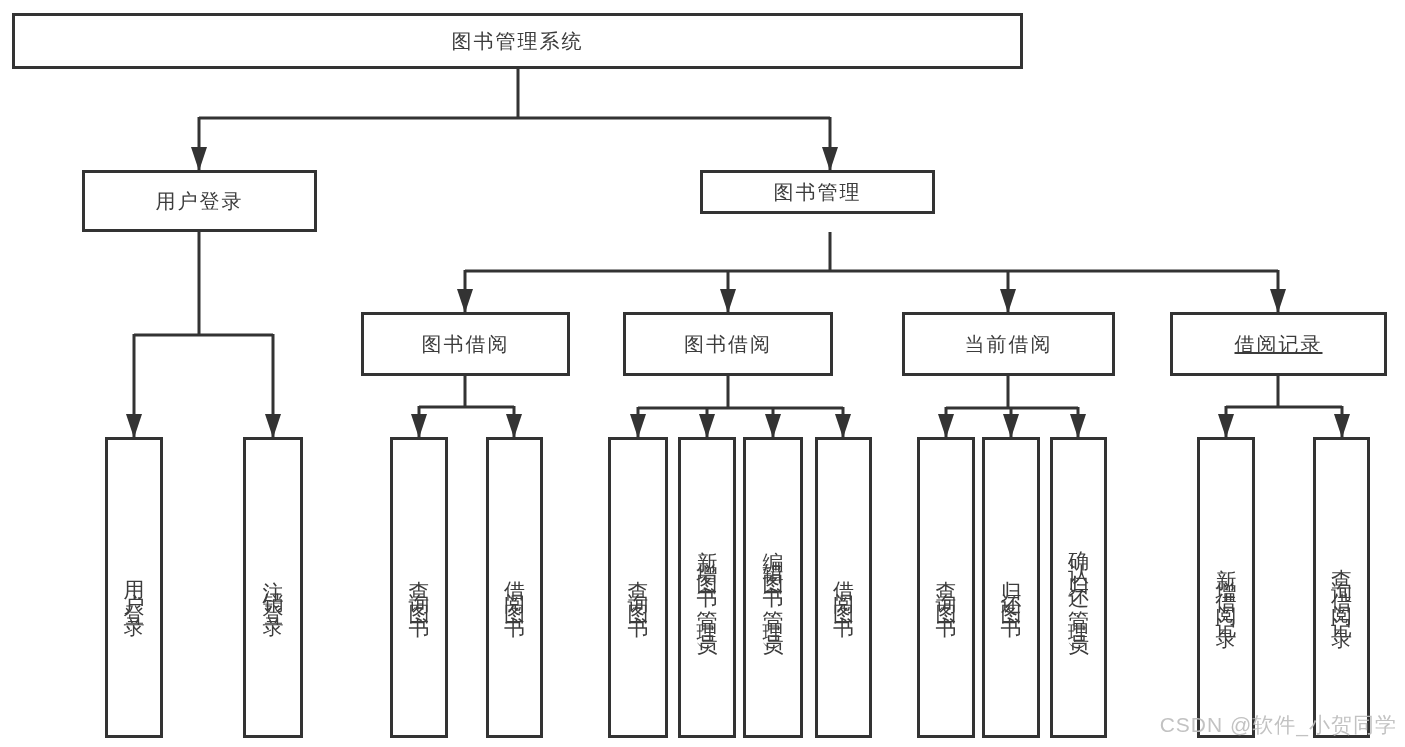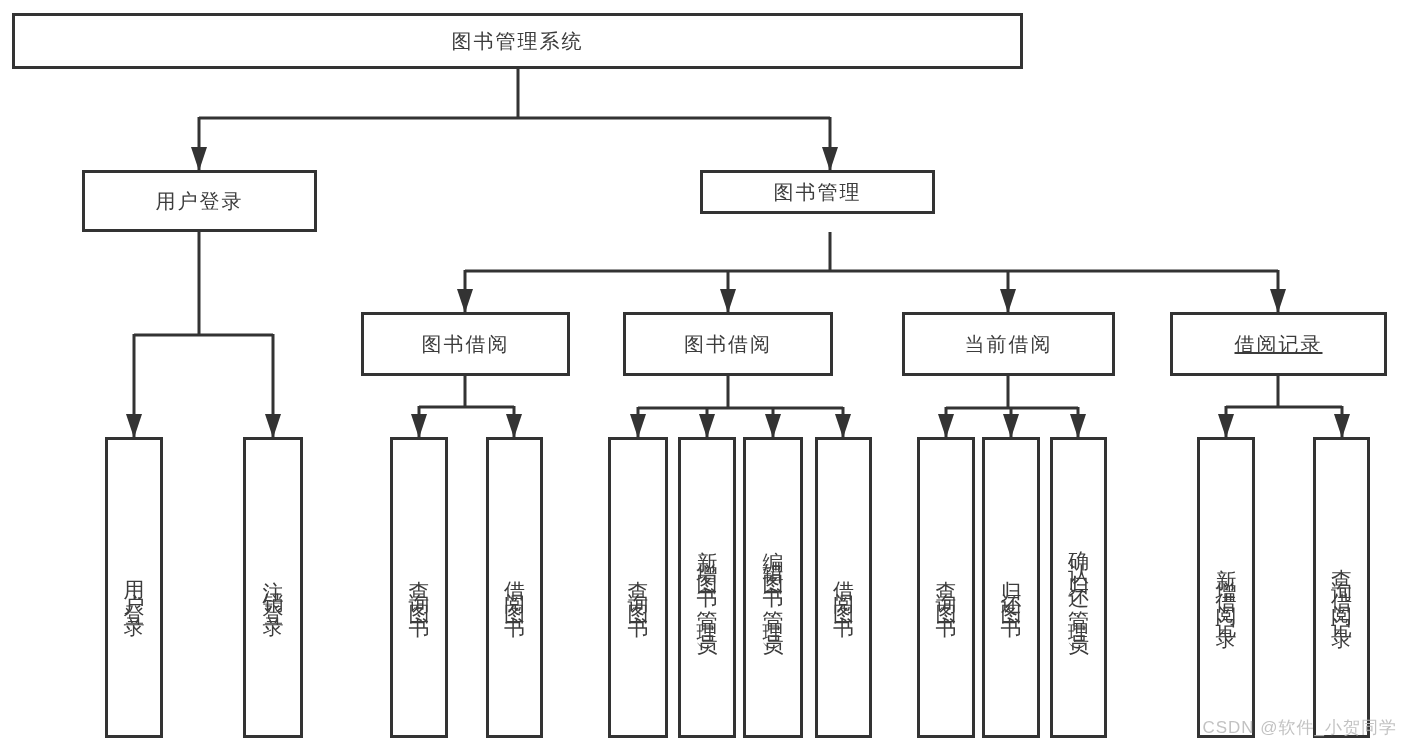--- a/index.html
+++ b/index.html
@@ -46,21 +46,21 @@
   #lf-g{left:743px; width:60px;}
   #lf-h{left:815px; width:57px;}
   #lf-i{left:917px; width:58px;}
   #lf-j{left:982px; width:58px;}
   #lf-k{left:1050px;width:57px;}
   #lf-l{left:1197px;width:58px;}
   #lf-m{left:1313px;width:57px;}
   #watermark{
     position:absolute;
     right:8px;bottom:8px;
-    font-size:17px;
+    font-size:21px;
     color:#bdbdbd;
     opacity:.92;
     z-index:10;
     letter-spacing:1px;
   }
 </style>
 </head>
 <body>
 
 <div id="canvas">

